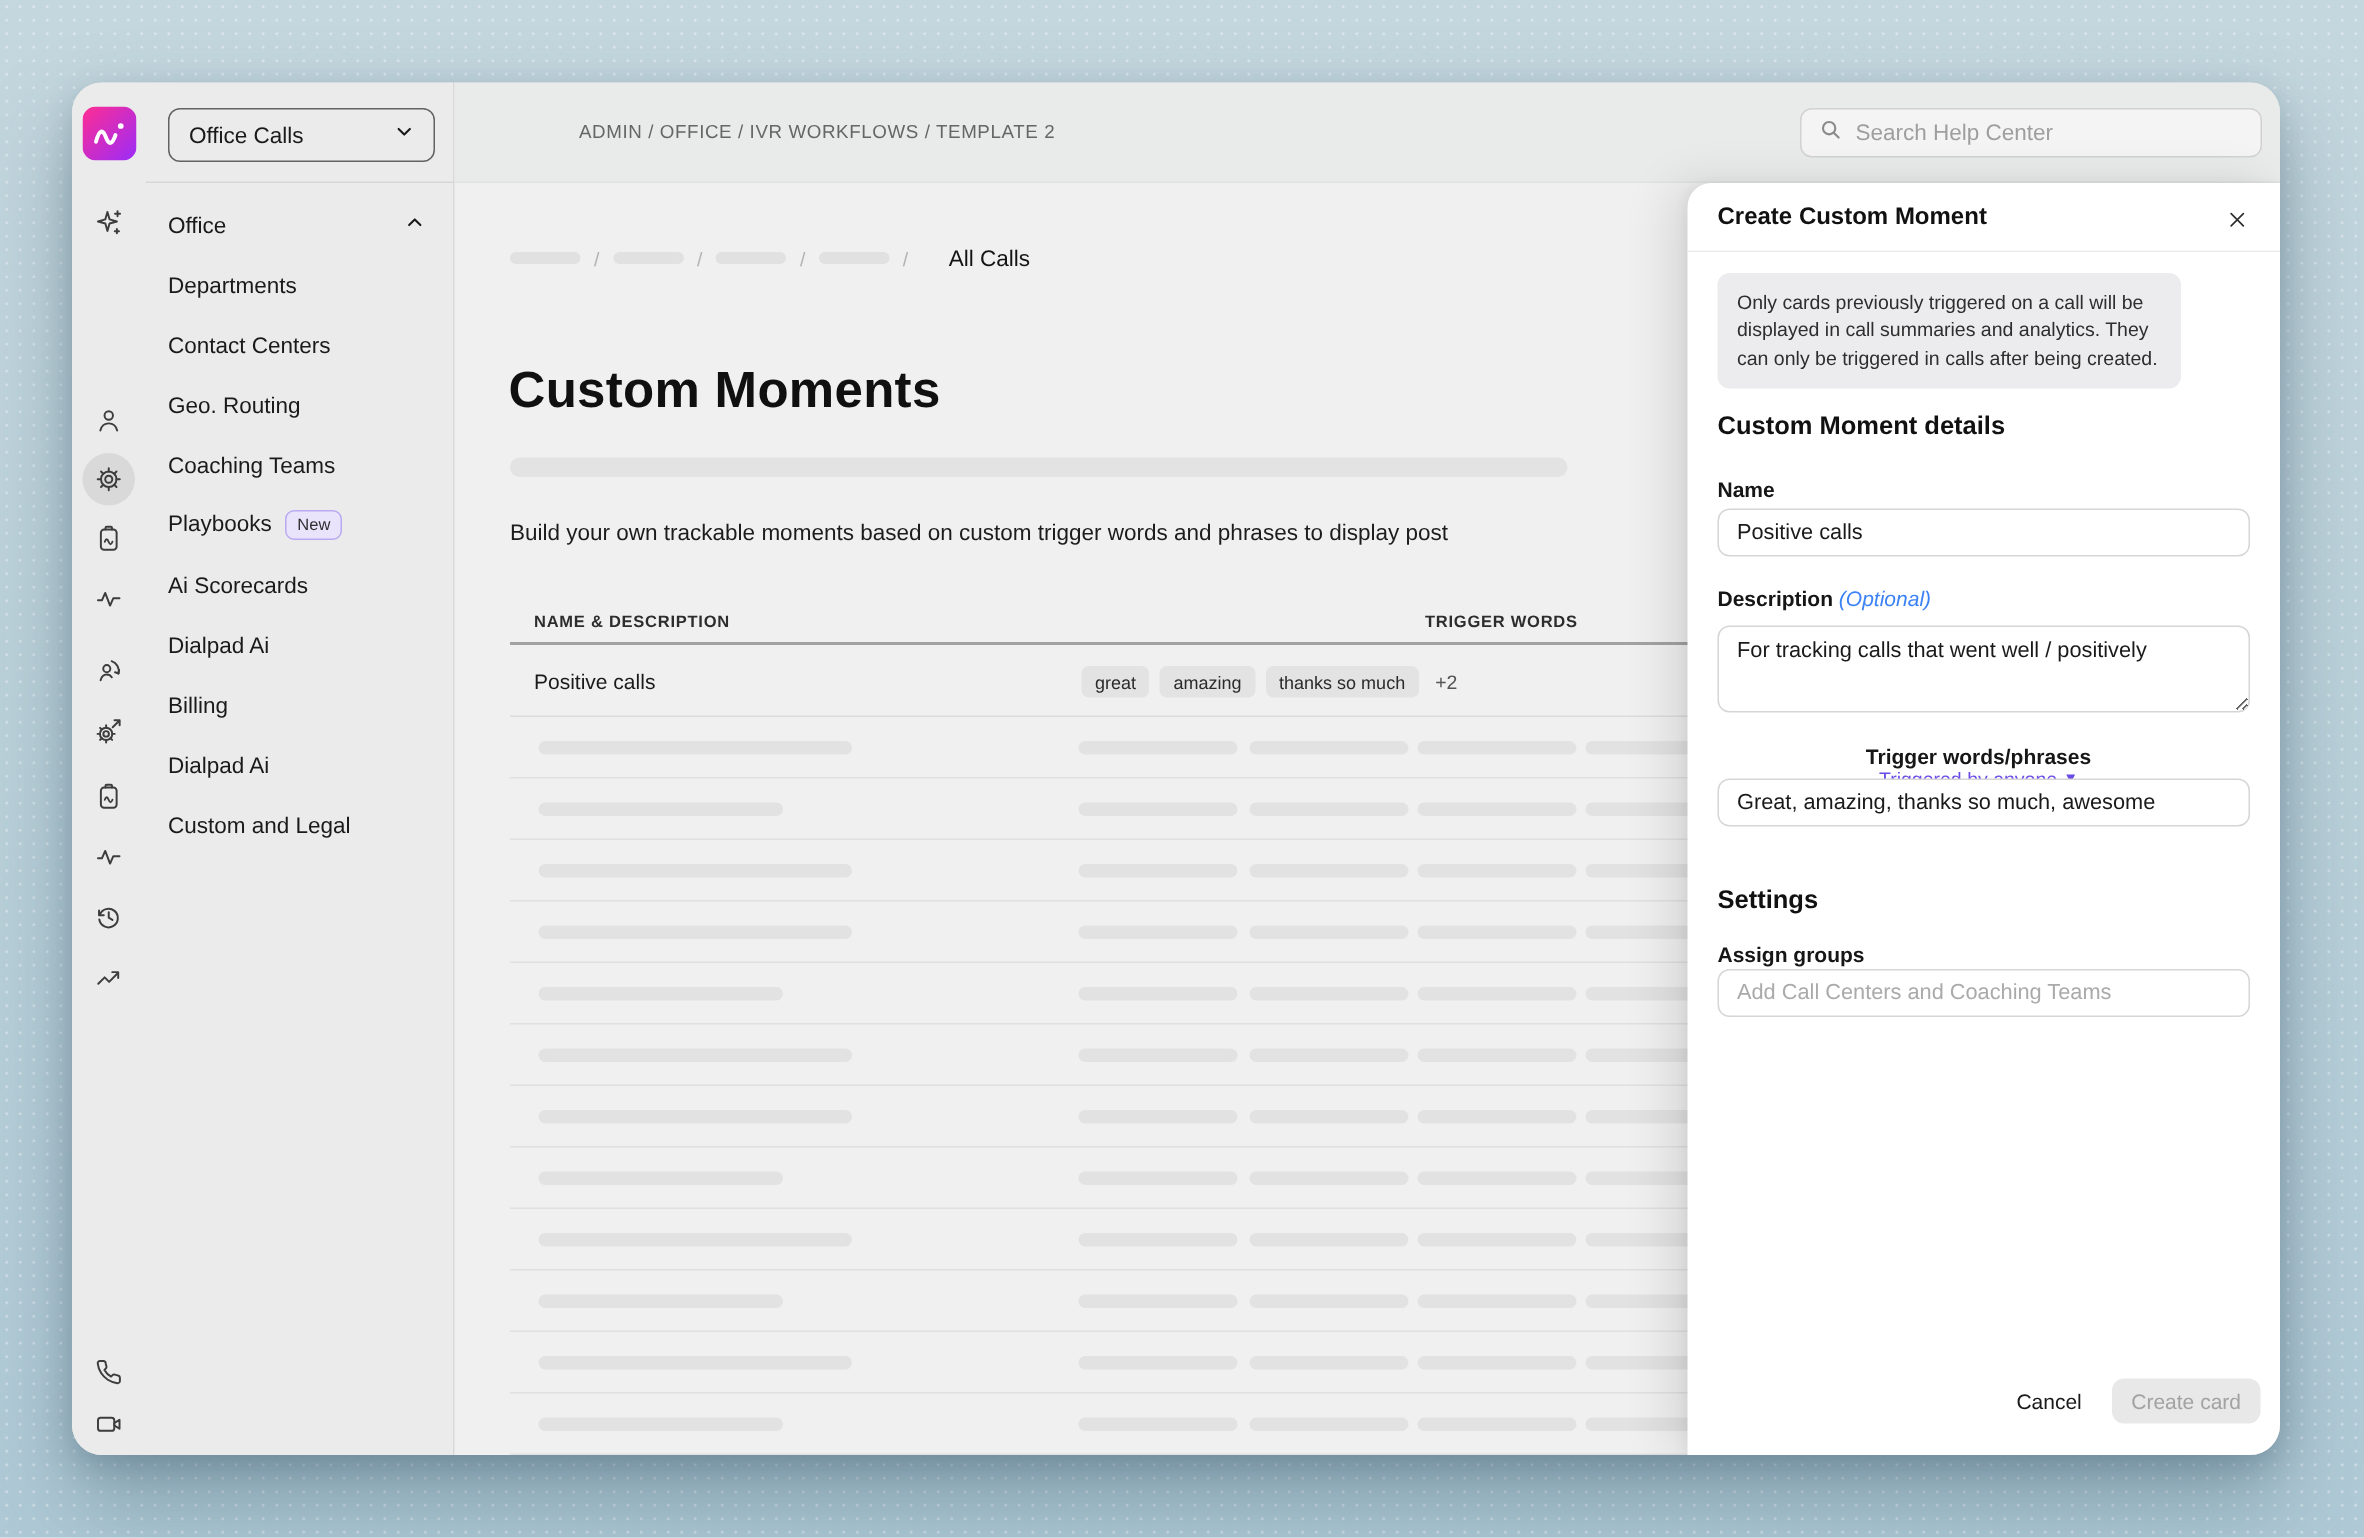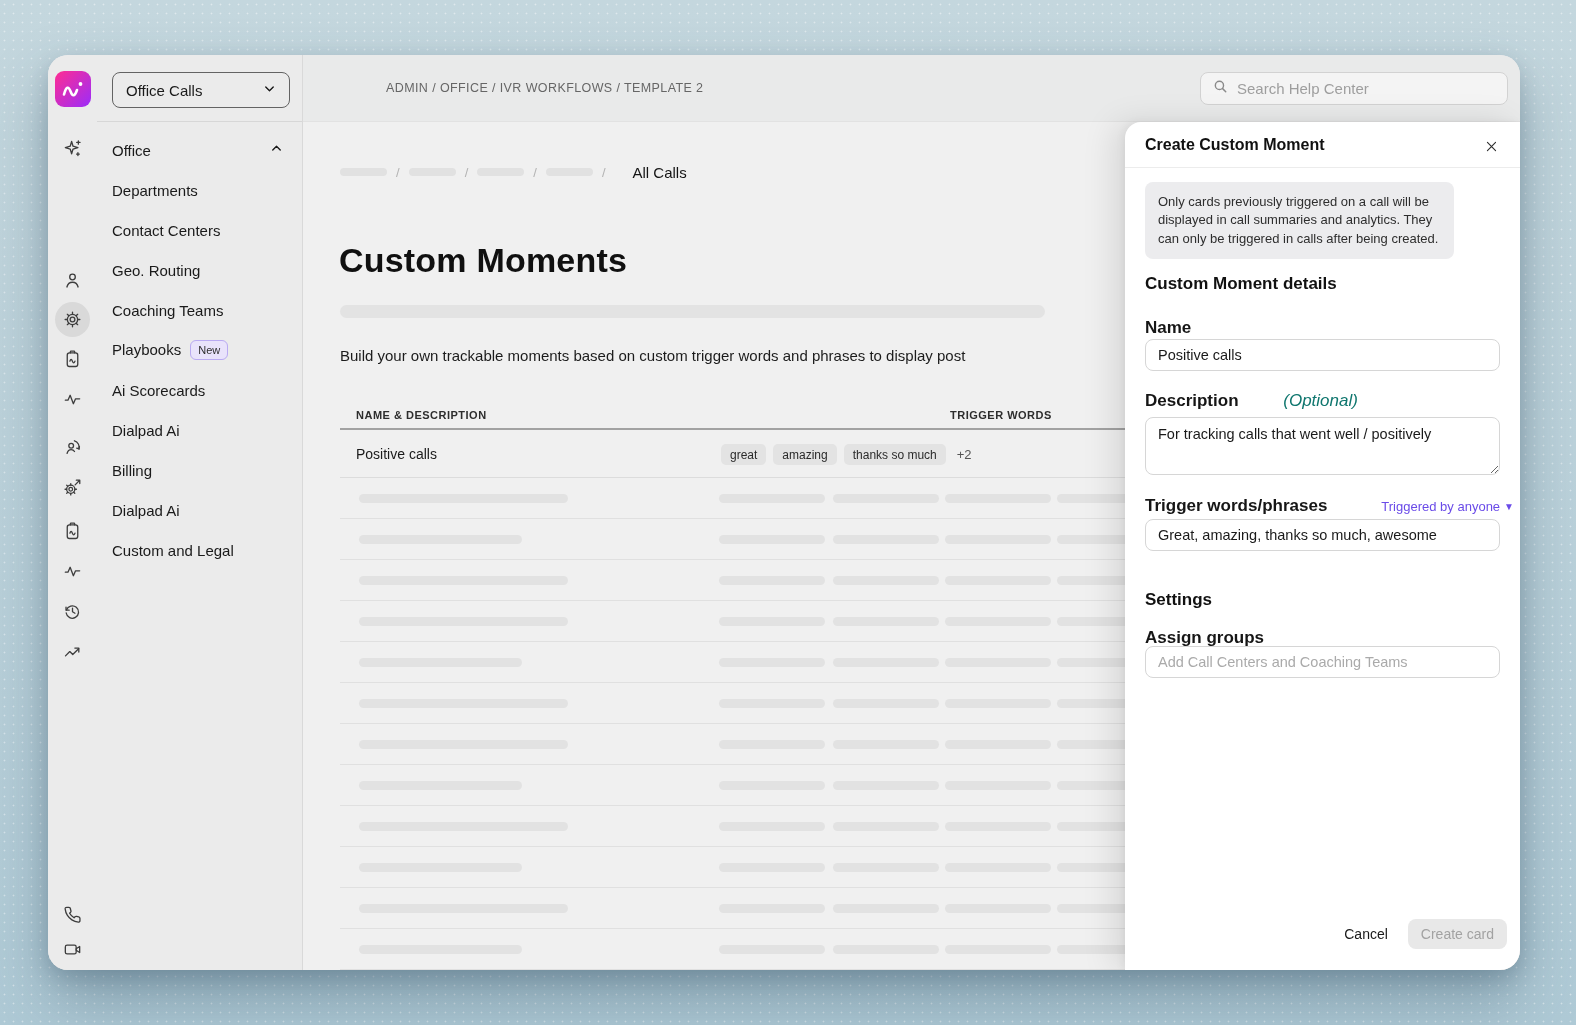--- a/index.html
+++ b/index.html
@@ -98,35 +98,35 @@
   }
   .panel-title{ position:absolute; left:20px; top:14px; font-size:16px; font-weight:700; color:#111; }
   .panel-close{ position:absolute; right:16px; top:11px; width:26px; height:26px; display:flex; align-items:center; justify-content:center; cursor:pointer; }
   .panel-divider{ position:absolute; left:0; top:45px; width:100%; height:1px; background:#ececec; }
   .info-box{
     position:absolute; left:20px; top:60px; width:309px;
     background:#ececee; border-radius:8px; padding:11px 13px;
     font-size:13px; line-height:1.42; color:#2e2e2e;
   }
   .sec-heading{ position:absolute; left:20px; font-size:17px; font-weight:700; color:#111; }
-  .f-label{ position:absolute; left:20px; font-size:17px; font-weight:700; color:#161616; }
-  .opt{ font-weight:400; font-style:italic; color:#0f766e;margin-left:40px; }
+  .f-label{ position:absolute; left:20px; font-size:14px; font-weight:700; color:#161616; }
+  .opt{ font-weight:400; font-style:italic; color:#3b82f6; }
   .f-input{
     position:absolute; left:20px; width:355px; height:32px;
     border:1px solid #d6d6d6; border-radius:8px; background:#fff;
     font-size:14.5px; color:#1a1a1a; padding:0 12px; font-family:inherit; outline:none;
   }
   .f-input::placeholder{ color:#aaa; }
   textarea.f-area{
     position:absolute; left:20px; top:295px; width:355px; height:58px;
     border:1px solid #d6d6d6; border-radius:8px; background:#fff;
     font-size:14.5px; color:#1a1a1a; padding:7px 12px; font-family:inherit;
     outline:none; resize:both; line-height:1.35;
   }
-  .trigger-row{ position:absolute; left:20px; right:6px; top:374px; display:flex; justify-content:space-between; align-items:center; }
+  .trigger-row{ position:absolute; left:20px; right:27px; top:374px; display:flex; justify-content:space-between; align-items:center;flex-direction:column; }
   .trigger-row .f-label{ position:static; }
   .scope-link{ font-size:13px; color:#6a4be8; cursor:pointer; display:flex; align-items:center; gap:4px; }
   .scope-caret{ font-size:10px; }
   .actions{ position:absolute; right:13px; top:797px; display:flex; align-items:center; gap:20px; }
   .btn-cancel{ background:none; border:none; font-size:14px; color:#1a1a1a; cursor:pointer; font-family:inherit; }
   .btn-submit{
     background:#e8e8e8; border:none; border-radius:8px; padding:7px 13px;
     font-size:14px; color:#a2a2a2; font-family:inherit; cursor:pointer;
   }
 </style>

